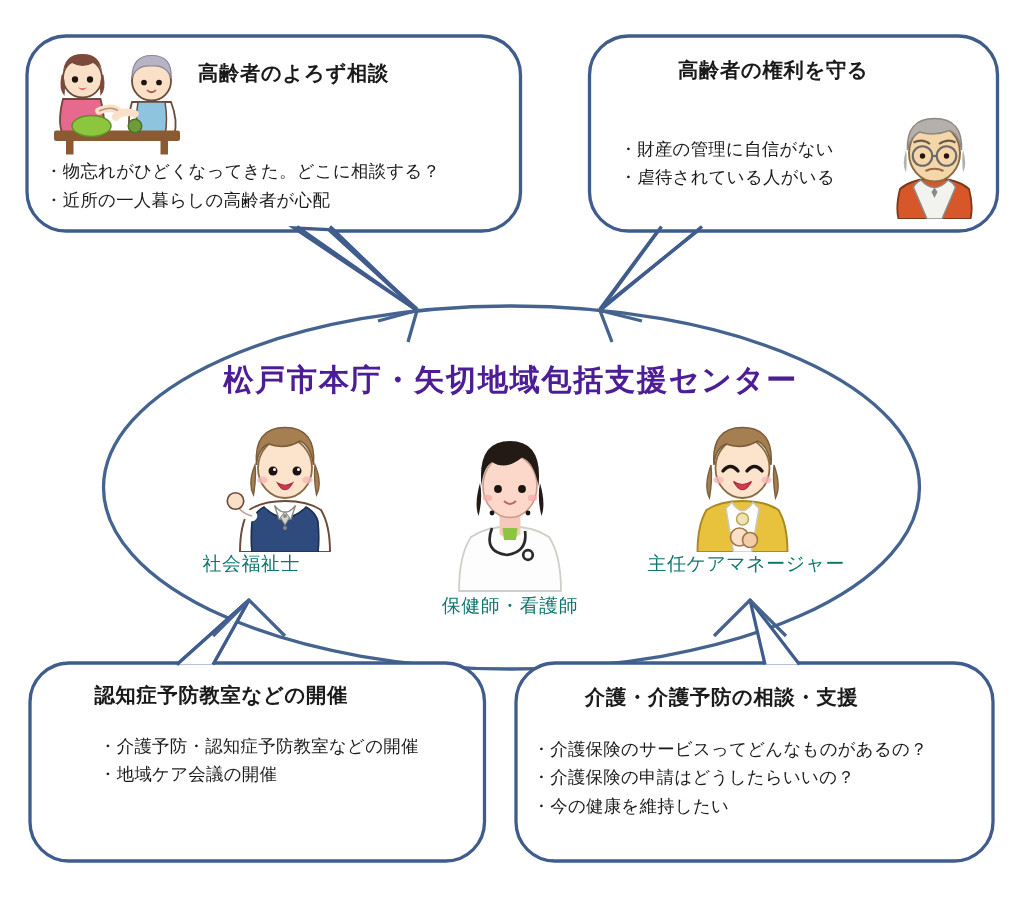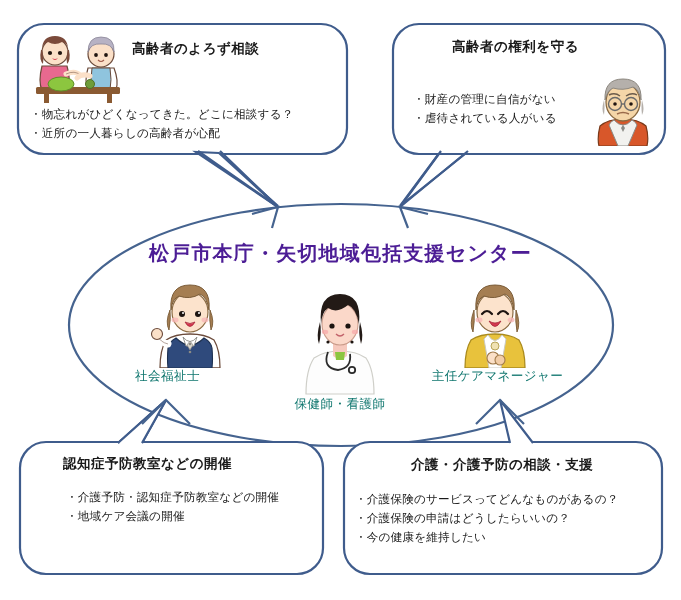--- a/index.html
+++ b/index.html
@@ -32,21 +32,21 @@
   
   #tl-title{left:132px;top:40px;}
   #tl-bullets{left:30px;top:105px;}
   
   #tr-title{left:452px;top:38px;}
   #tr-bullets{left:413px;top:90px;}
   
   #bl-title{left:63px;top:455px;}
   #bl-bullets{left:28px;top:488px;margin-left:38px;}
   
-  #br-title{left:411px;top:456px;}
+  #br-title{left:390px;top:456px;}
   #br-bullets{left:355px;top:490px;}
 
   
   #center-title{
     left:0;top:240px;width:681px;text-align:center;
     font-weight:bold;font-size:20px;letter-spacing:1.2px;
     color:#4c1d95;
   }
   .staff-label{
     position:absolute;font-size:12.6px;color:#0f766e;

